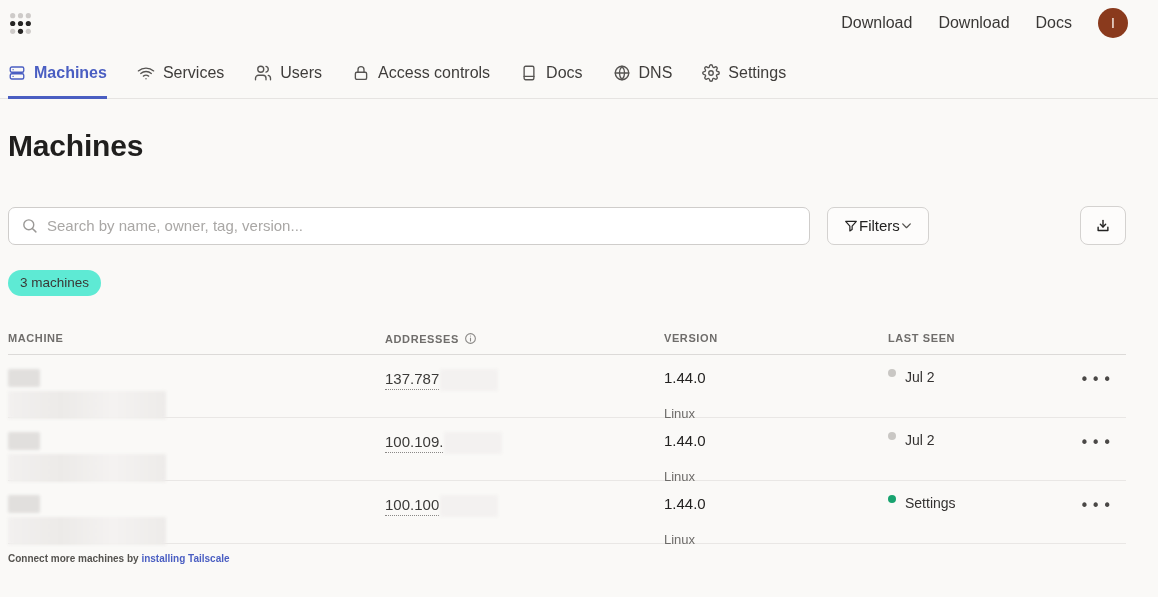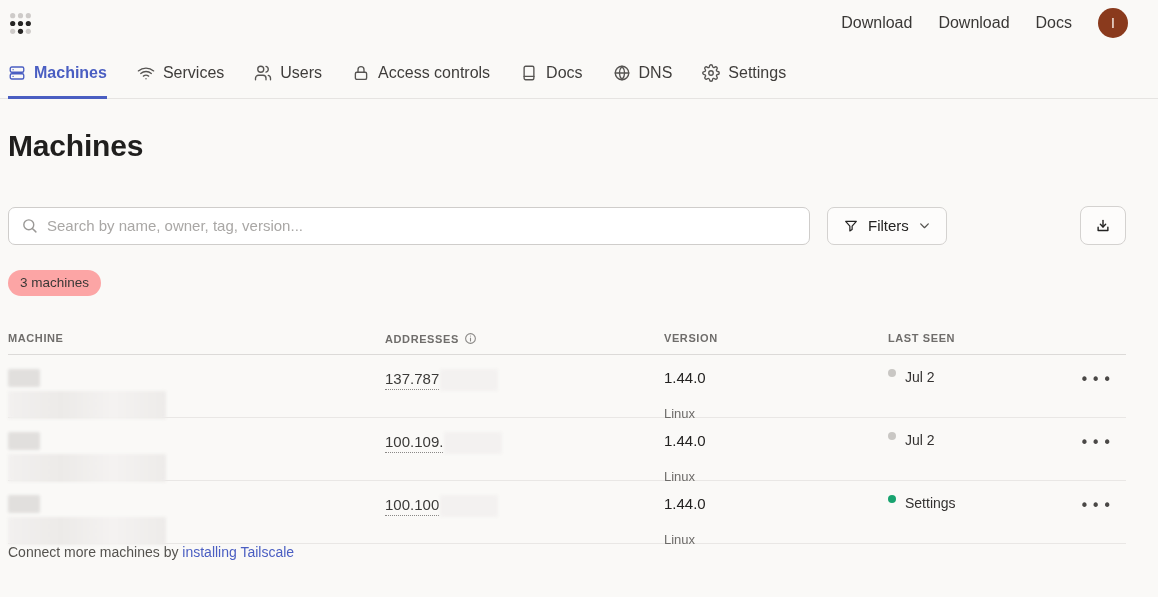--- a/index.html
+++ b/index.html
@@ -57,38 +57,38 @@
   }
   .search-box svg { width: 17px; height: 17px; color: #9a9896; flex-shrink: 0; }
   .search-box input {
     border: none; outline: none; background: transparent; flex: 1;
     font-size: 15px; margin-left: 9px; color: #232221;
     font-family: "Liberation Sans", "DejaVu Sans", sans-serif;
   }
   .search-box input::placeholder { color: #a9a7a5; }
 
   .filters-btn {
-    display: flex; align-items: center; gap: 9px; margin-left: 17px;
+    display: flex; align-items: center; margin-left: 17px;
     height: 38px; padding: 0 15px; background: #fdfcfb; border: 1px solid #d4d2d0;
     border-radius: 7px; font-size: 15px; color: #232221; cursor: pointer;
     font-family: "Liberation Sans", "DejaVu Sans", sans-serif;
   }
   .filters-btn svg { width: 16px; height: 16px; }
   .filters-btn .chev { width: 13px; height: 13px; color: #55534f; }
 
   .export-btn {
     margin-left: auto; width: 46px; height: 39px; background: #fdfcfb;
     border: 1px solid #d4d2d0; border-radius: 8px; cursor: pointer;
     display: flex; align-items: center; justify-content: center; color: #232221;
   }
   .export-btn svg { width: 18px; height: 18px; }
 
   .badge-row { margin-top: 25px; }
   .count-badge {
-    display: inline-block; background: #fca5a5; color: #3a3836;
+    display: inline-block; background: #5eead4; color: #3a3836;
     font-size: 13.5px; padding: 5px 12px 6px; border-radius: 14px;
   }
 
   
   .table { margin-top: 36px; }
   .thead, .trow {
     display: grid;
     grid-template-columns: 377px 279px 224px 190px 1fr;
     align-items: start;
   }
@@ -119,21 +119,21 @@
   .dot.idle { background: #c9c7c4; }
   .dot.connected { background: #18a36f; }
 
   .row-actions { display: flex; justify-content: flex-end; padding-right: 12px; }
   .dots-btn {
     border: none; background: transparent; color: #4a4846; font-size: 15px;
     letter-spacing: 2.5px; cursor: pointer; line-height: 14px; padding: 4px 2px;
     font-family: "DejaVu Sans", sans-serif;
   }
 
-  .footer-note { margin-top: 0; font-size: 14px; color: #55534f; }
+  .footer-note { margin-top: 9px; font-size: 10px; color: #55534f; font-weight: bold; }
   .footer-note a { color: #4a5ec2; text-decoration: none; cursor: pointer; }
 </style>
 </head>
 <body>
 
 <header class="topbar">
   <div class="topbar-left">
     <span class="ts-logo">
       <svg viewBox="0 0 24 24" width="25" height="25">
         <circle cx="4.5" cy="4.5" r="2.5" fill="#cecbc9"></circle>

